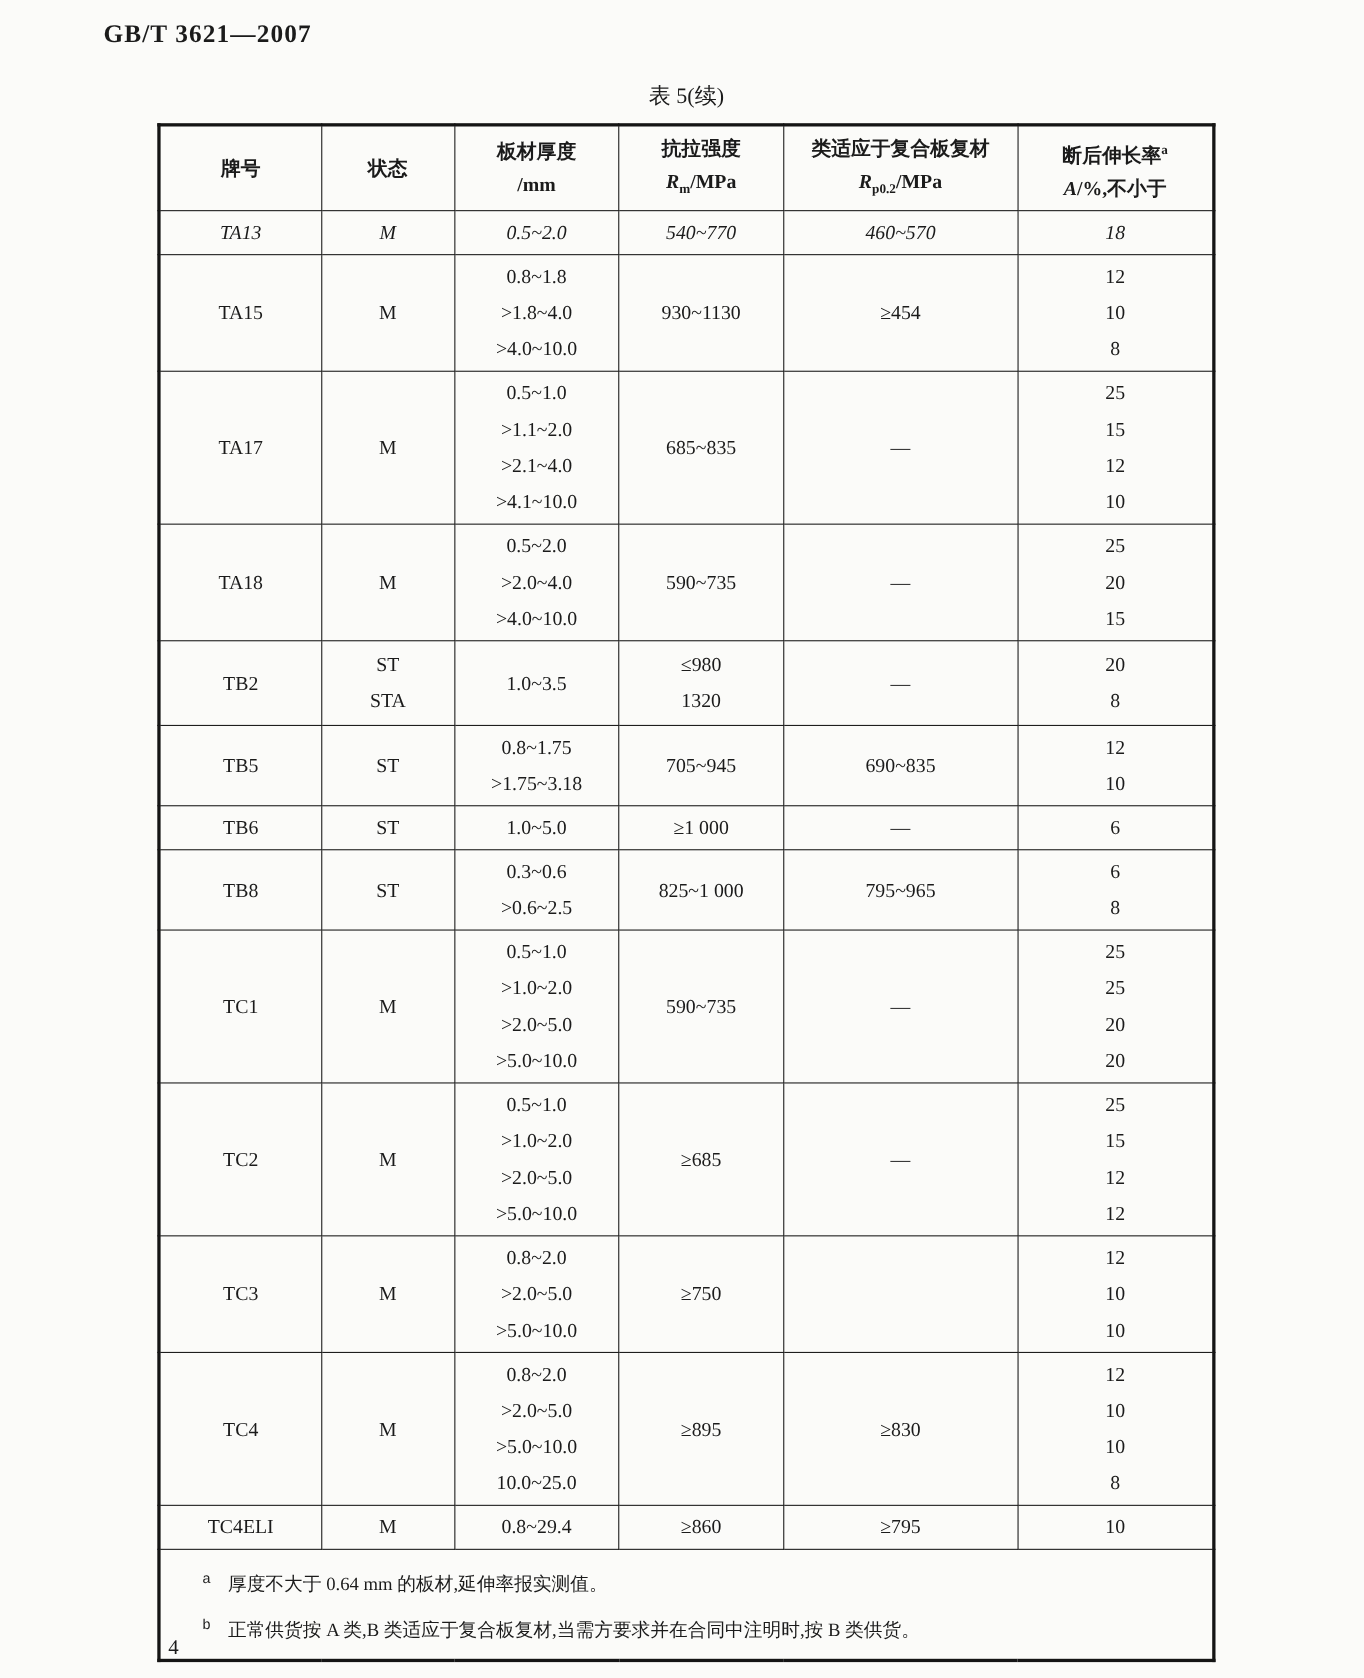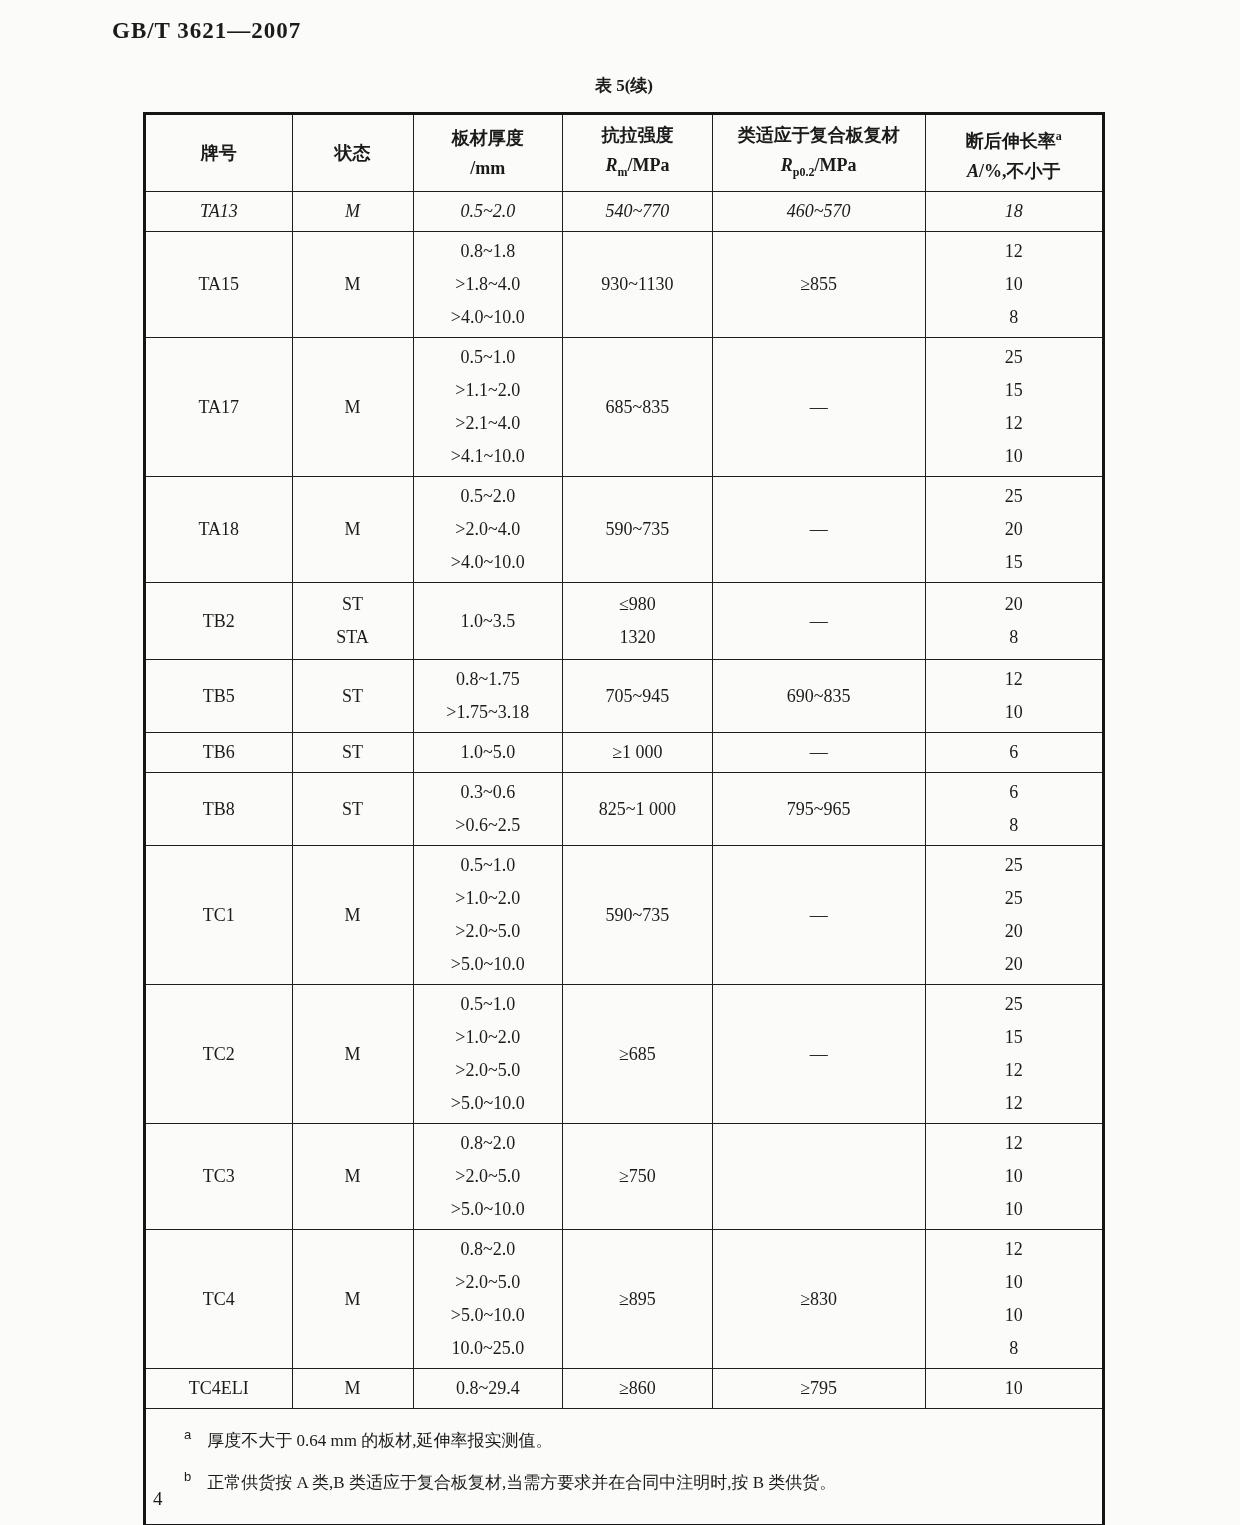--- a/index.html
+++ b/index.html
@@ -5,47 +5,47 @@
   * { box-sizing: border-box; }
   html,body { margin:0; padding:0; }
   body {
     width:1240px; height:1525px;
     background:#fbfbf9;
     position:relative;
     font-family:"Liberation Serif","DejaVu Serif",serif;
     color:#1b1b1b;
   }
   .doc-code {
-    position:absolute; left:112px; top:18px;
+    position:absolute; left:94px; top:18px;
     font-size:23px; font-weight:bold; letter-spacing:1px;
   }
   .tbl-title {
     position:absolute; left:143px; top:74px; width:962px;
-    text-align:center; font-size:17px; font-weight:bold;
+    text-align:center; font-size:20px; font-weight:normal;
   }
   .tbl-wrap { position:absolute; left:143px; top:112px; width:962px; }
   table.main {
     border-collapse:collapse; width:100%;
     border:3px solid #151515;
     table-layout:fixed;
   }
   th, td {
     border:1.6px solid #1e1e1e;
     padding:0 2px;
     text-align:center;
     vertical-align:middle;
   }
   thead tr { height:78px; }
   .h1 { font-size:18px; line-height:30px; }
   .h1 sub { font-size:12px; }
   .hsup { font-size:12px; }
   .it { font-style:italic; }
   .cl { font-size:18px; line-height:33px; }
   tfoot tr { height:86px; }
-  td.fncell { text-align:left; padding:8px 20px 24px 38px; vertical-align:middle; }
+  td.fncell { text-align:left; padding:8px 20px 8px 38px; vertical-align:middle; }
   .fn { font-size:17px; line-height:36px; }
   .fnm { font-size:13px; margin-right:16px; font-family:"Liberation Sans",sans-serif; }
   .page-num {
     position:absolute; left:153px; top:1488px;
     font-size:19px;
   }
 </style>
 </head>
 <body>
 
@@ -119,21 +119,21 @@
           </td>
           <td>
             <div class="cl">0.8~1.8</div>
             <div class="cl">&gt;1.8~4.0</div>
             <div class="cl">&gt;4.0~10.0</div>
           </td>
           <td>
             <div class="cl">930~1130</div>
           </td>
           <td>
-            <div class="cl">≥855</div>
+            <div class="cl">≥454</div>
           </td>
           <td>
             <div class="cl">12</div>
             <div class="cl">10</div>
             <div class="cl">8</div>
           </td>
         </tr>
         <tr style="height: 139px;">
           <td>
             <div class="cl">TA17</div>

